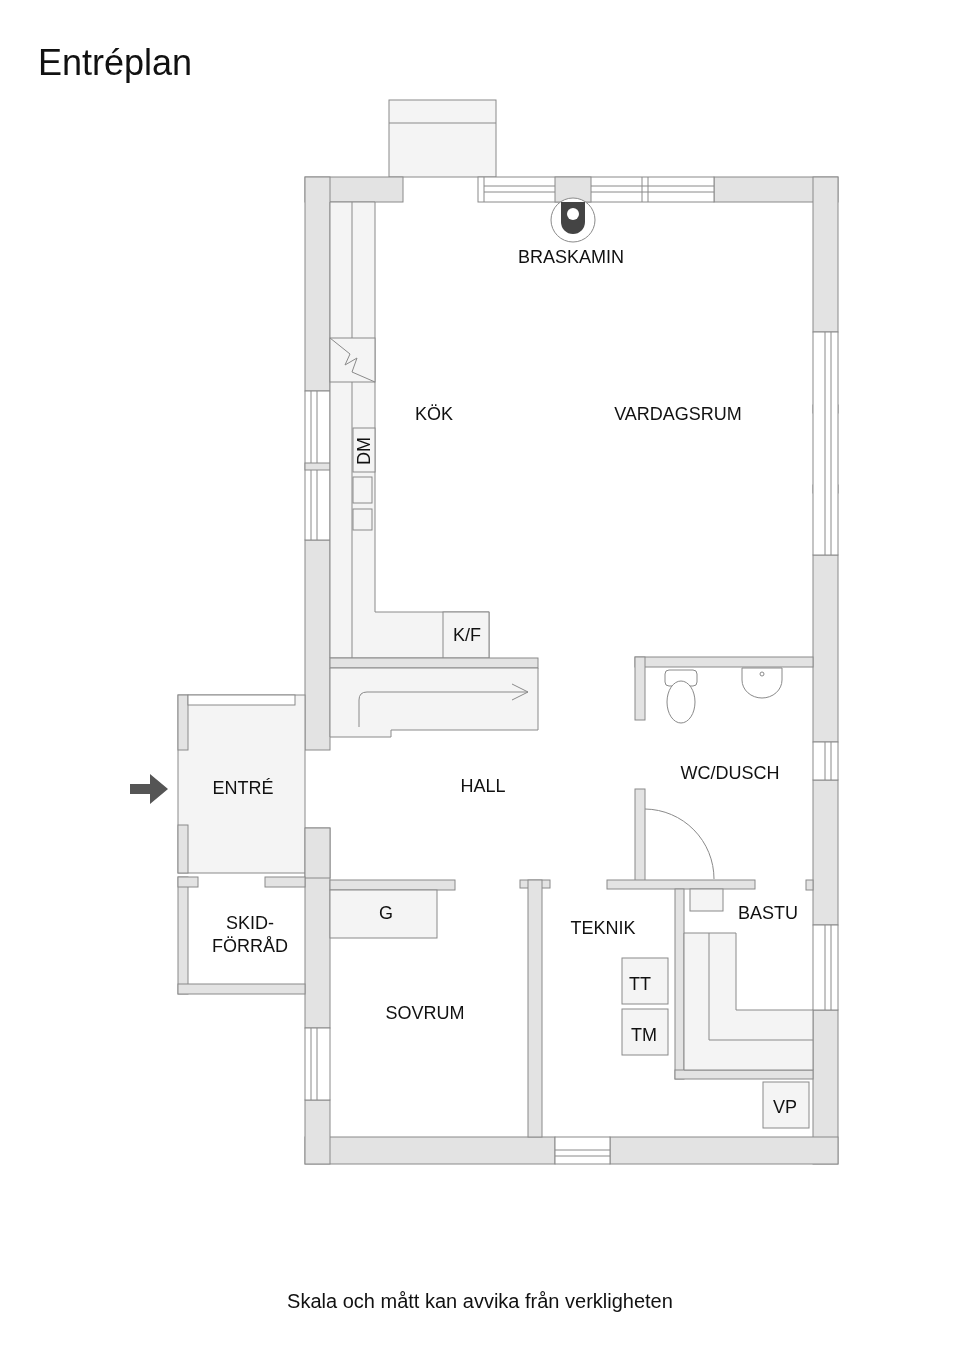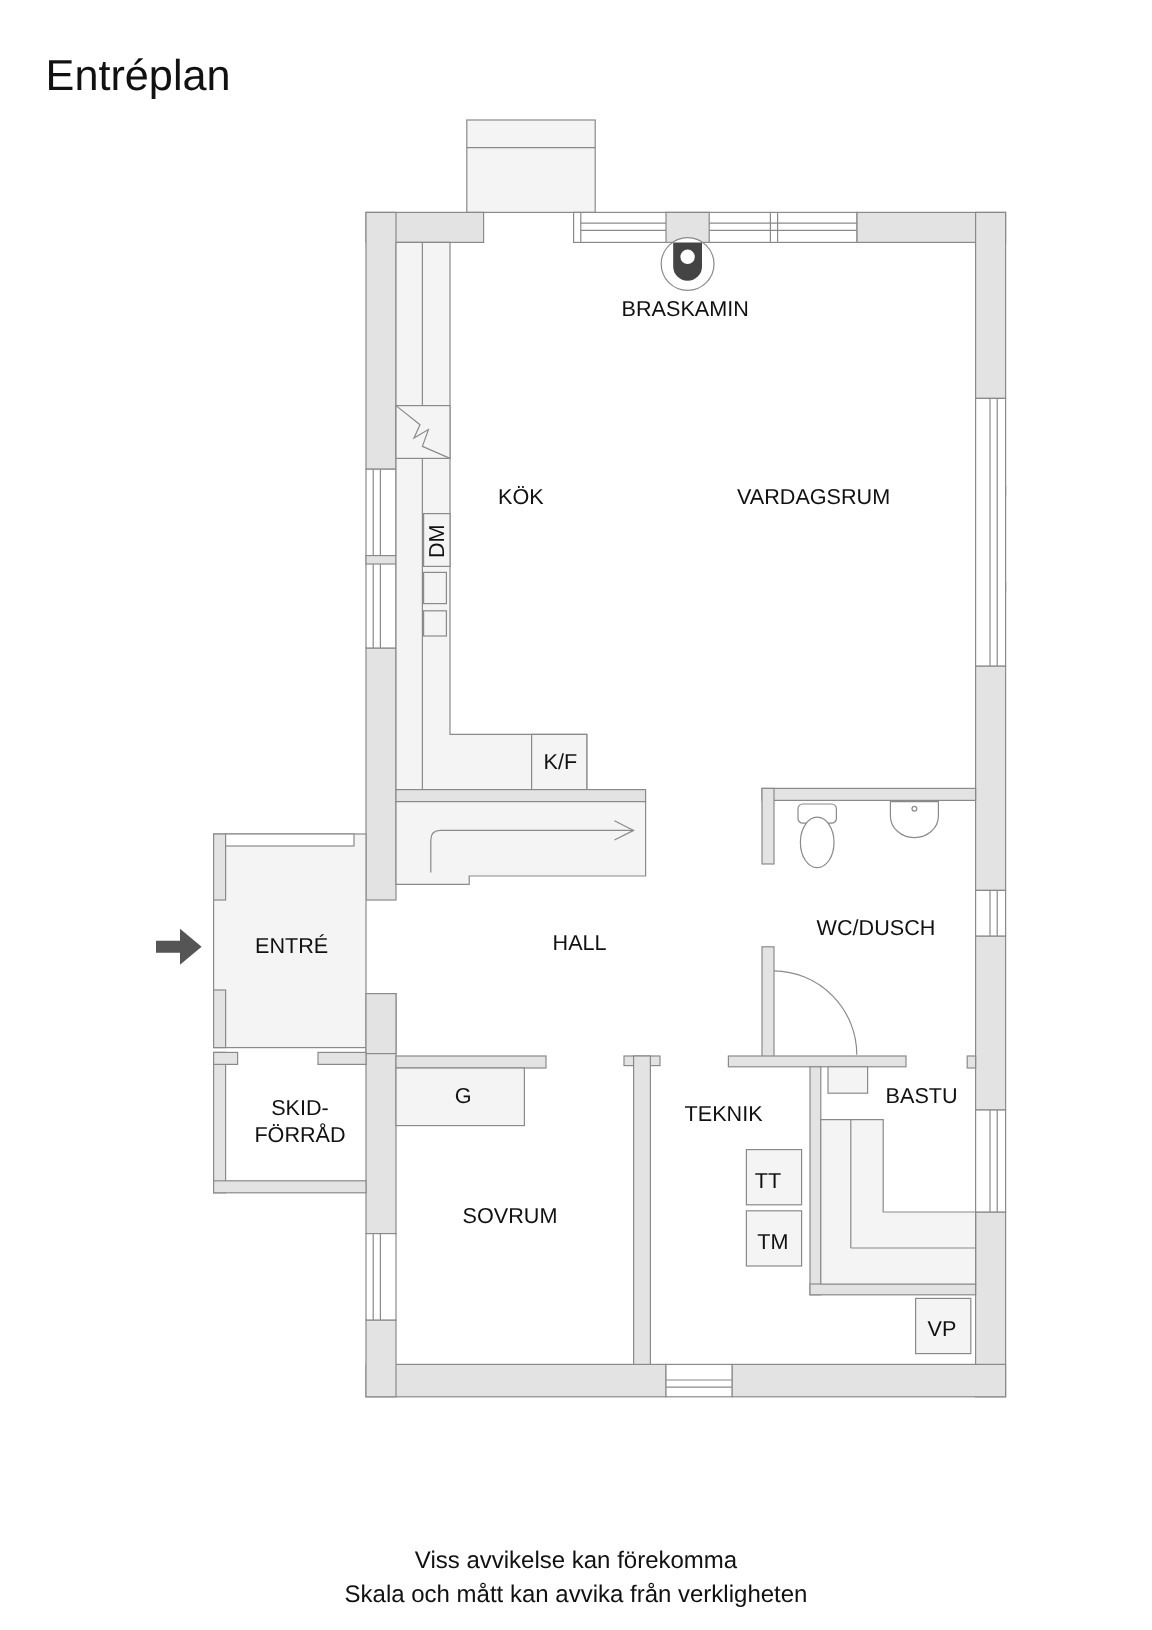--- a/index.html
+++ b/index.html
@@ -187,15 +187,14 @@
   <text class="lbl" x="603" y="934" text-anchor="middle">TEKNIK</text>
   <rect class="fix" x="622" y="958" width="46" height="46"></rect>
   <text class="lbl" x="640" y="990" text-anchor="middle">TT</text>
   <rect class="fix" x="622" y="1009" width="46" height="46"></rect>
   <text class="lbl" x="644" y="1041" text-anchor="middle">TM</text>
   <rect class="fix" x="763" y="1082" width="46" height="46"></rect>
   <text class="lbl" x="785" y="1113" text-anchor="middle">VP</text>
 </svg>
 
 <div class="footer">
-  <div>Viss avvikelse kan förekomma</div>
   <div>Skala och mått kan avvika från verkligheten</div>
 </div>
 
 </body></html>

